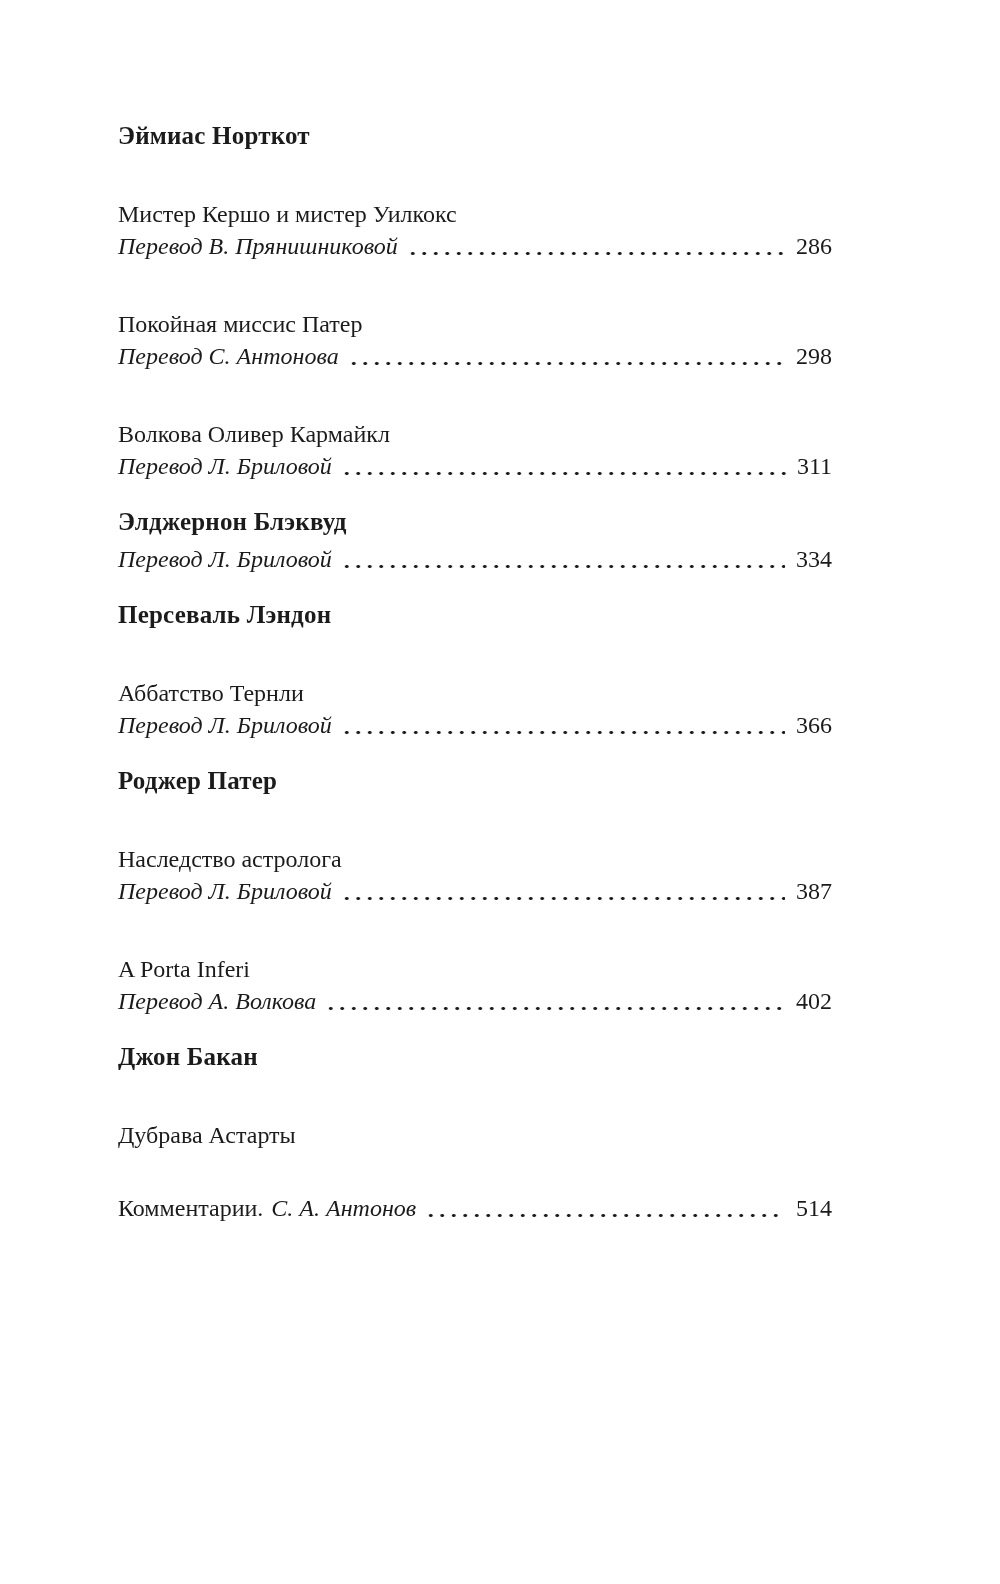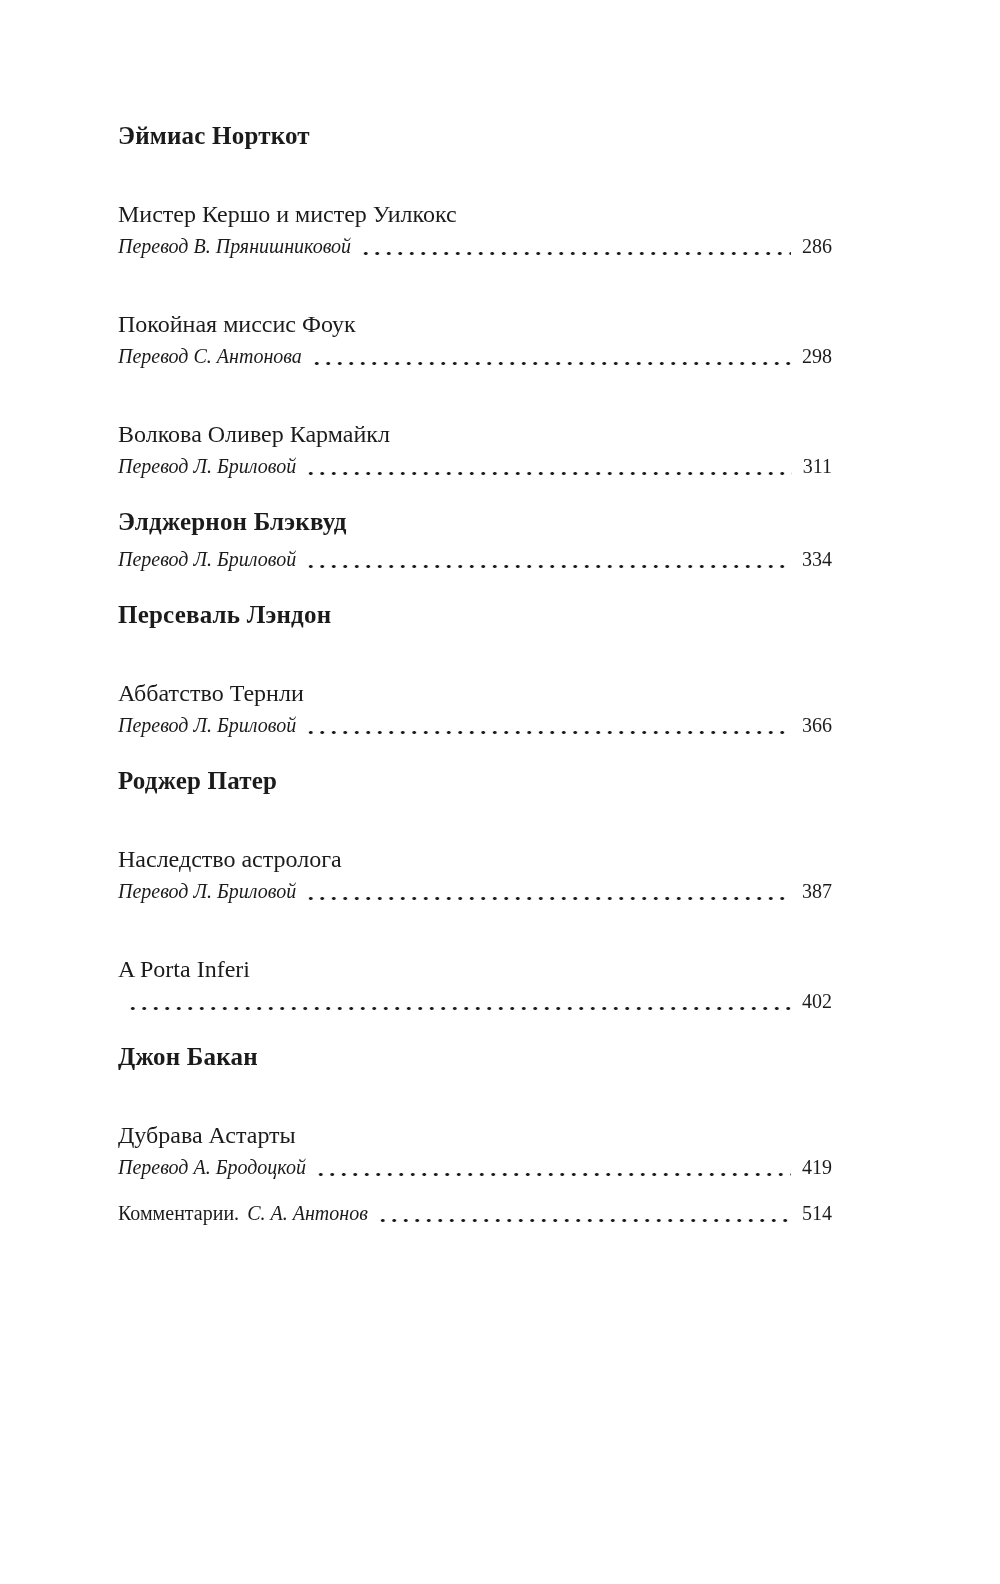--- a/index.html
+++ b/index.html
@@ -34,42 +34,42 @@
     margin-bottom: 5px;
   }
   .title {
     font-size: 24px;
     line-height: 32px;
     margin-top: 46px;
   }
   .leader {
     display: flex;
     align-items: baseline;
-    font-size: 20px;
+    font-size: 24px;
     line-height: 32px;
   }
   .trans {
     font-style: italic;
     white-space: nowrap;
   }
   .dots {
     flex: 1 1 auto;
     align-self: stretch;
     margin-left: 9px;
     margin-right: 11px;
     background-image: radial-gradient(circle, #1c1c1c 1.45px, rgba(0,0,0,0) 1.95px);
     background-size: 11.5px 7px;
     background-repeat: repeat-x;
     background-position: left 0px bottom 5px;
   }
   .pagenum {
     white-space: nowrap;
   }
   .footer-entry {
-    margin-top: 14px;
+    margin-top: 41px;
   }
   .footer-entry .label {
     font-style: normal;
     white-space: nowrap;
   }
   .footer-entry .trans {
     margin-left: 8px;
   }
 </style>
 </head>
@@ -83,21 +83,21 @@
     <div class="entry">
       <div class="title">Мистер Кершо и мистер Уилкокс</div>
       <div class="leader">
         <span class="trans">Перевод В. Прянишниковой</span>
         <span class="dots"></span>
         <span class="pagenum">286</span>
       </div>
     </div>
 
     <div class="entry">
-      <div class="title">Покойная миссис Фоук</div>
+      <div class="title">Покойная миссис Патер</div>
       <div class="leader">
         <span class="trans">Перевод С. Антонова</span>
         <span class="dots"></span>
         <span class="pagenum">298</span>
       </div>
     </div>
 
     <div class="entry">
       <div class="title">Волкова Оливер Кармайкл</div>
       <div class="leader">
@@ -142,36 +142,32 @@
       <div class="leader">
         <span class="trans">Перевод Л. Бриловой</span>
         <span class="dots"></span>
         <span class="pagenum">387</span>
       </div>
     </div>
 
     <div class="entry">
       <div class="title">A Porta Inferi</div>
       <div class="leader">
+        <span class="trans">Перевод А. Волкова</span>
         <span class="dots"></span>
         <span class="pagenum">402</span>
       </div>
     </div>
   </div>
 
   <div class="toc-section">
     <div class="author-heading">Джон Бакан</div>
 
     <div class="entry">
       <div class="title">Дубрава Астарты</div>
-      <div class="leader">
-        <span class="trans">Перевод А. Бродоцкой</span>
-        <span class="dots"></span>
-        <span class="pagenum">419</span>
-      </div>
     </div>
   </div>
 
   <div class="leader footer-entry">
     <span class="label">Комментарии.</span>
     <span class="trans">С. А. Антонов</span>
     <span class="dots"></span>
     <span class="pagenum">514</span>
   </div>
 

